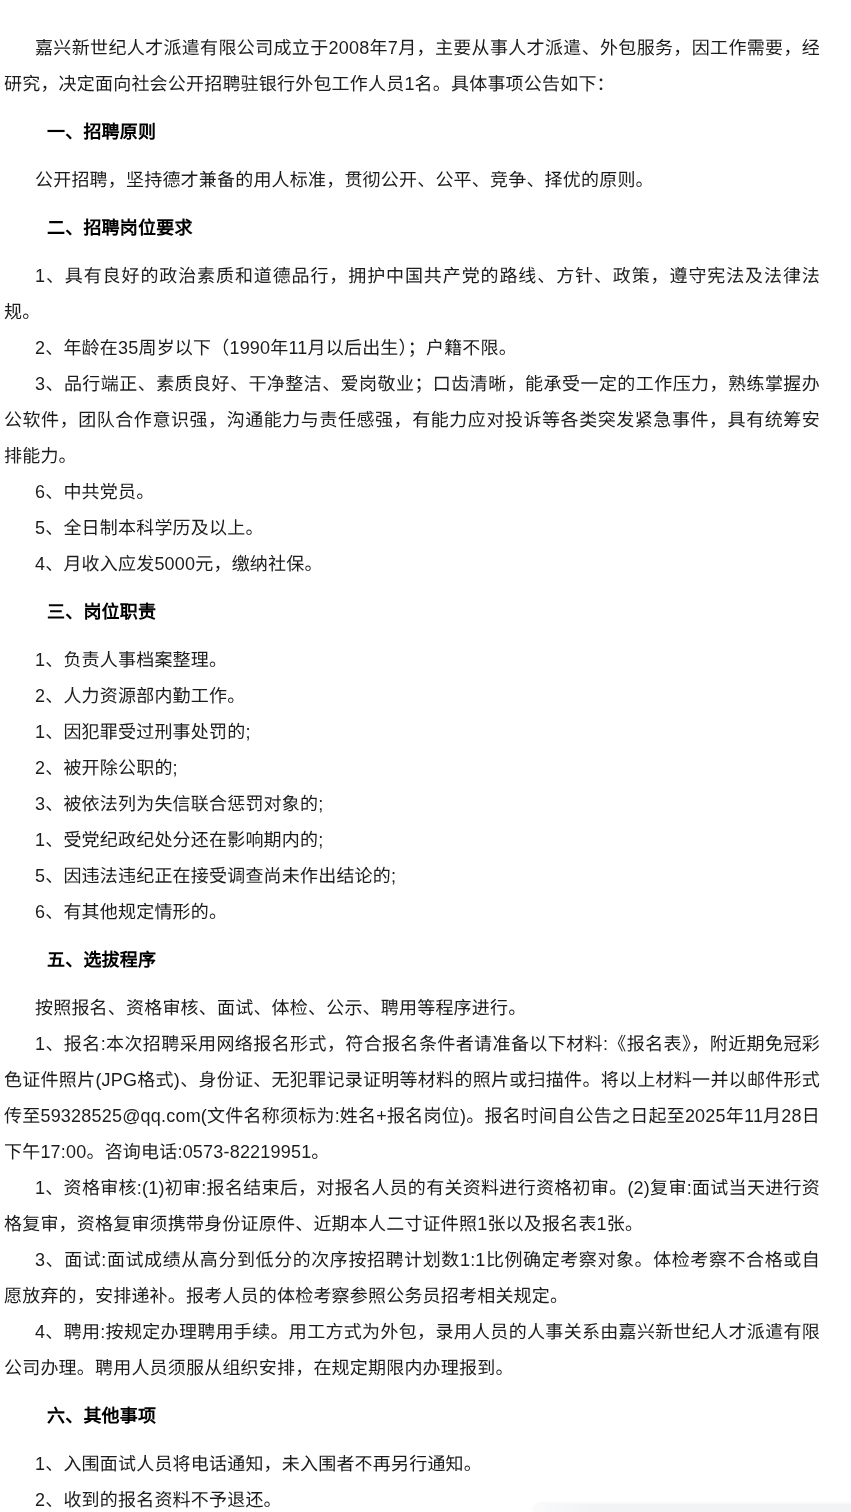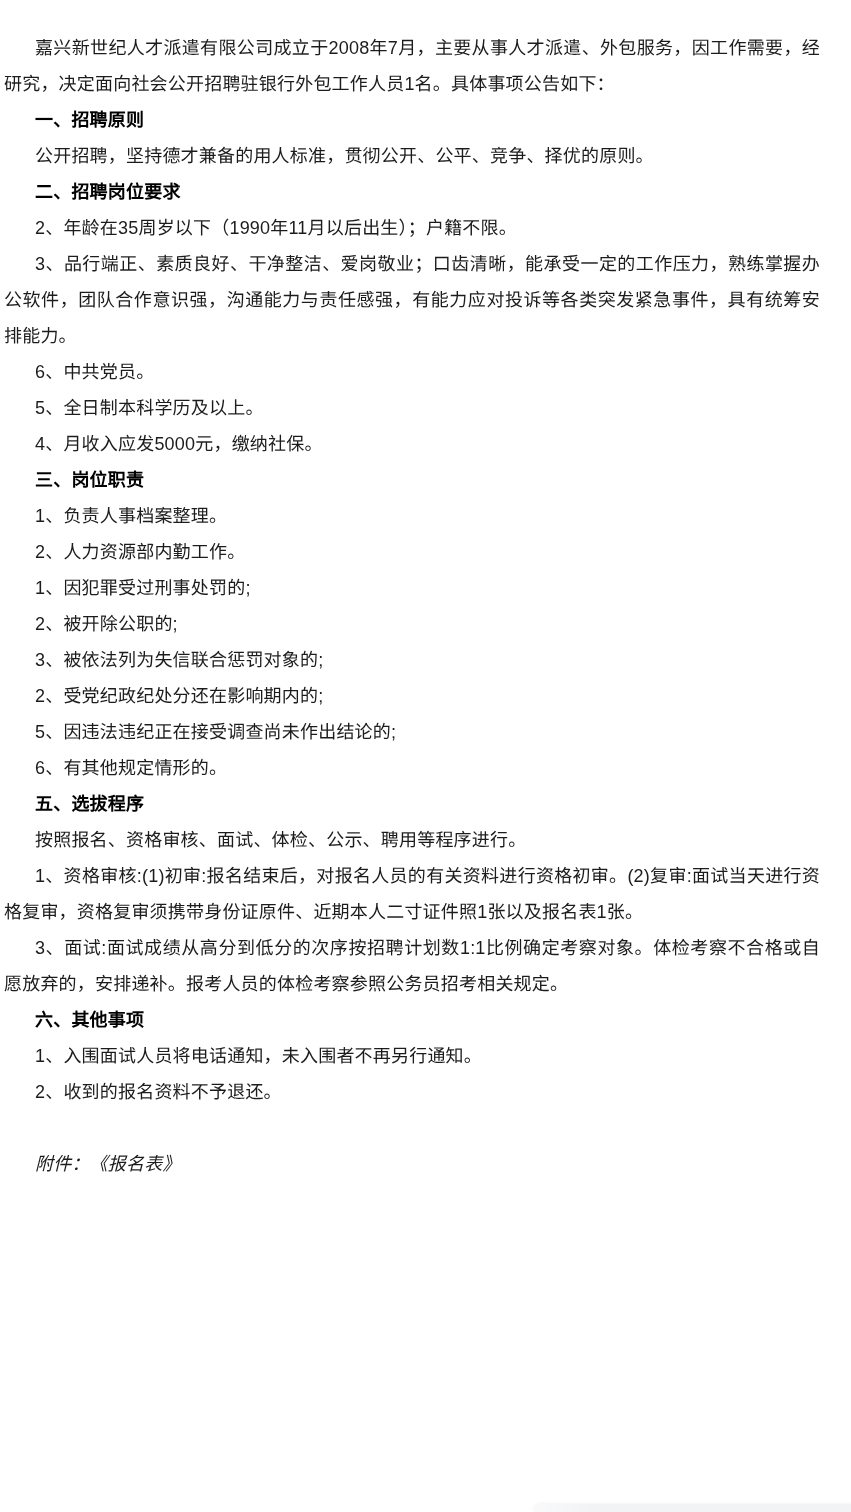--- a/index.html
+++ b/index.html
@@ -23,21 +23,21 @@
     line-height: 36px;
     letter-spacing: 0.2px;
   }
   .para {
     margin: 0;
     text-indent: 31px;
     text-align: justify;
     word-break: break-all;
   }
   .heading {
-    margin: 0;
+    margin: 12px;
     font-size: 18px;
     line-height: 36px;
     font-weight: 700;
     color: #000000;
     text-indent: 31px;
     letter-spacing: 0.2px;
   }
   .attachment {
     margin-top: 36px;
     font-style: italic;
@@ -56,38 +56,41 @@
 </head>
 <body>
 
 <div class="doc">
   <p class="para">嘉兴新世纪人才派遣有限公司成立于2008年7月，主要从事人才派遣、外包服务，因工作需要，经研究，决定面向社会公开招聘驻银行外包工作人员1名。具体事项公告如下：</p>
 
   <div id="sections">
       <h2 class="heading">一、招聘原则</h2>
       <p class="para">公开招聘，坚持德才兼备的用人标准，贯彻公开、公平、竞争、择优的原则。</p>
       <h2 class="heading">二、招聘岗位要求</h2>
+      <p class="para">1、具有良好的政治素质和道德品行，拥护中国共产党的路线、方针、政策，遵守宪法及法律法规。</p>
       <p class="para">2、年龄在35周岁以下（1990年11月以后出生）；户籍不限。</p>
       <p class="para">3、品行端正、素质良好、干净整洁、爱岗敬业；口齿清晰，能承受一定的工作压力，熟练掌握办公软件，团队合作意识强，沟通能力与责任感强，有能力应对投诉等各类突发紧急事件，具有统筹安排能力。</p>
       <p class="para">6、中共党员。</p>
       <p class="para">5、全日制本科学历及以上。</p>
       <p class="para">4、月收入应发5000元，缴纳社保。</p>
       <h2 class="heading">三、岗位职责</h2>
       <p class="para">1、负责人事档案整理。</p>
       <p class="para">2、人力资源部内勤工作。</p>
       <p class="para">1、因犯罪受过刑事处罚的;</p>
       <p class="para">2、被开除公职的;</p>
       <p class="para">3、被依法列为失信联合惩罚对象的;</p>
-      <p class="para">2、受党纪政纪处分还在影响期内的;</p>
+      <p class="para">1、受党纪政纪处分还在影响期内的;</p>
       <p class="para">5、因违法违纪正在接受调查尚未作出结论的;</p>
       <p class="para">6、有其他规定情形的。</p>
       <h2 class="heading">五、选拔程序</h2>
       <p class="para">按照报名、资格审核、面试、体检、公示、聘用等程序进行。</p>
+      <p class="para">1、报名:本次招聘采用网络报名形式，符合报名条件者请准备以下材料:《报名表》，附近期免冠彩色证件照片(JPG格式)、身份证、无犯罪记录证明等材料的照片或扫描件。将以上材料一并以邮件形式传至59328525@qq.com(文件名称须标为:姓名+报名岗位)。报名时间自公告之日起至2025年11月28日下午17:00。咨询电话:0573-82219951。</p>
       <p class="para">1、资格审核:(1)初审:报名结束后，对报名人员的有关资料进行资格初审。(2)复审:面试当天进行资格复审，资格复审须携带身份证原件、近期本人二寸证件照1张以及报名表1张。</p>
       <p class="para">3、面试:面试成绩从高分到低分的次序按招聘计划数1:1比例确定考察对象。体检考察不合格或自愿放弃的，安排递补。报考人员的体检考察参照公务员招考相关规定。</p>
+      <p class="para">4、聘用:按规定办理聘用手续。用工方式为外包，录用人员的人事关系由嘉兴新世纪人才派遣有限公司办理。聘用人员须服从组织安排，在规定期限内办理报到。</p>
       <h2 class="heading">六、其他事项</h2>
       <p class="para">1、入围面试人员将电话通知，未入围者不再另行通知。</p>
       <p class="para">2、收到的报名资料不予退还。</p>
     </div>
 
   <p class="para attachment">附件：《报名表》</p>
 </div>
 
 <div class="bottom-sheet-edge"></div>
 

